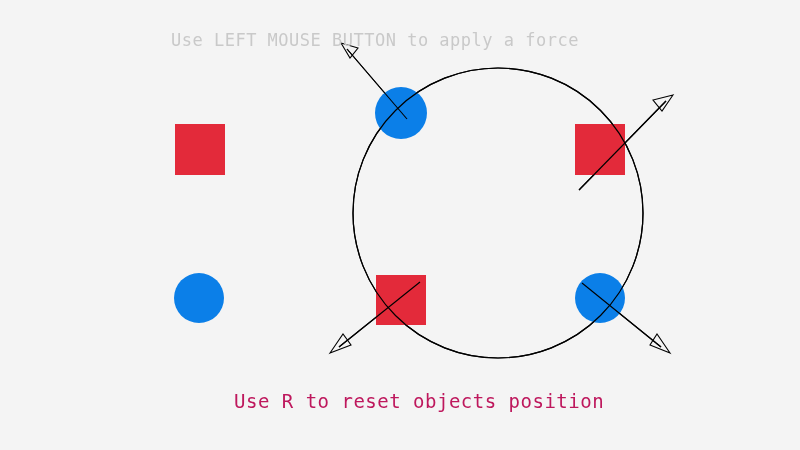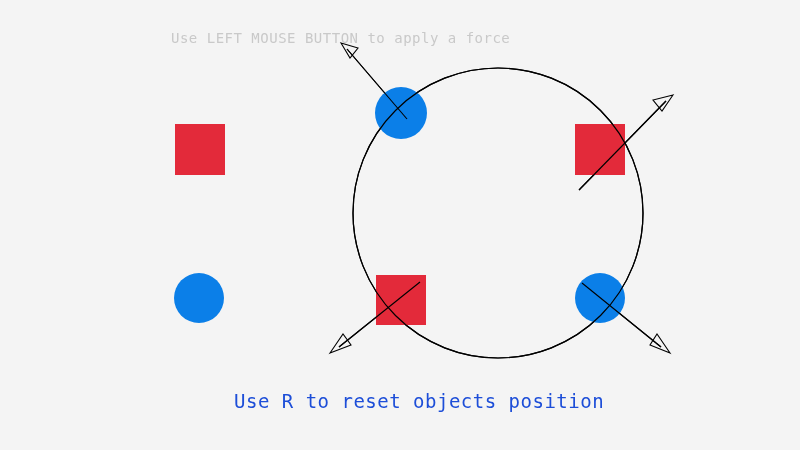--- a/index.html
+++ b/index.html
@@ -30,21 +30,21 @@
   .hint {
     position: absolute;
     white-space: pre;
     font-family: "DejaVu Sans Mono", "Liberation Mono", monospace;
     letter-spacing: 0.5px;
     user-select: none;
   }
   #hint-top {
     left: 171px;
     top: 30px;
-    font-size: 14px;
+    font-size: 17px;
     color: #c9c9c9;
   }
   #hint-bottom {
     left: 234px;
     top: 390px;
     font-size: 19px;
     color: #808080;
   }
 </style>
 </head>
@@ -100,15 +100,15 @@
     <g>
       <line x1="582" y1="283" x2="661" y2="347" stroke="#000000" stroke-width="1.1"></line>
     </g>
 
     <circle cx="498" cy="213" r="145" fill="none" stroke="#000000" stroke-width="1.2"></circle>
 
   </svg>
 
   <div class="hint" id="hint-top" style="color: rgb(201, 201, 201);">Use LEFT MOUSE BUTTON to apply a force</div>
 
-  <div class="hint" id="hint-bottom" style="color: #1d4ed8;">Use R to reset objects position</div>
+  <div class="hint" id="hint-bottom" style="color: #be185d;">Use R to reset objects position</div>
 
 </div>
 
 </body></html>

